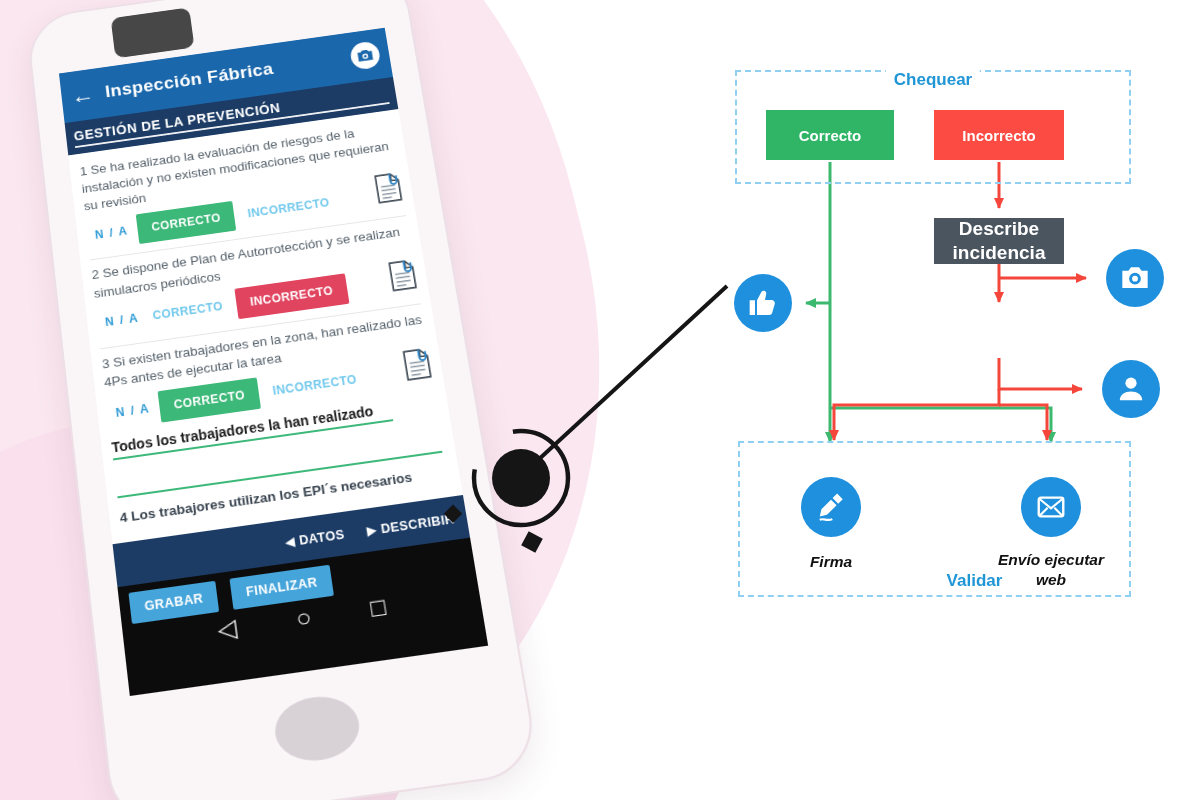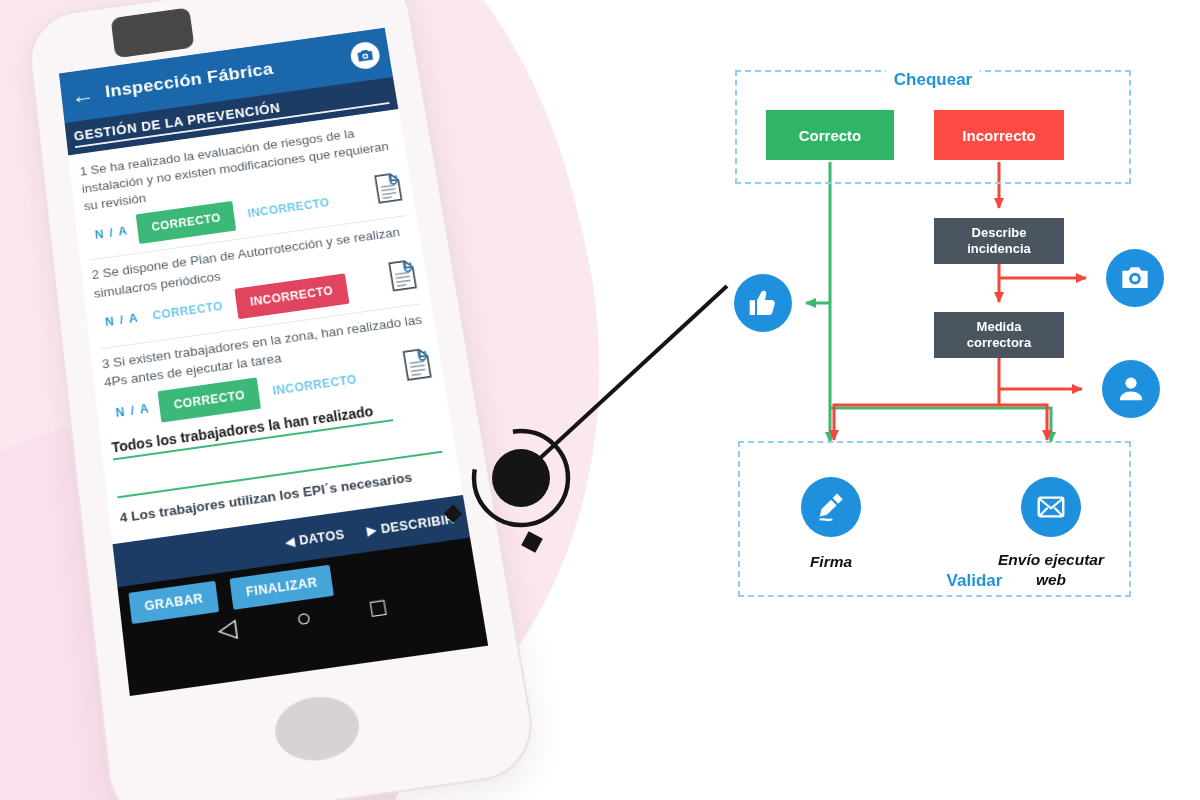--- a/index.html
+++ b/index.html
@@ -46,21 +46,21 @@
   .androidnav span{color:#efefef;font-size:24px;line-height:1;}
   .homebtn{position:absolute;left:160px;top:735px;width:80px;height:58px;border-radius:50%;background:#d8d1d5;}
 
   
   .fc{position:absolute;z-index:2;box-sizing:border-box;}
   .dashedbox{border:2px dashed #8fd0f2;background:transparent;}
   .fc-label{position:absolute;left:50%;transform:translateX(-50%);color:#2196d6;font-size:17px;font-weight:bold;background:#fff;padding:0 8px;white-space:nowrap;text-align:center;}
   .fc-btn{display:flex;align-items:center;justify-content:center;color:#fff;font-size:15px;font-weight:bold;}
   .greenbtn{background:#2fb565;}
   .redbtn{background:#fb4b43;}
-  .darkbox{background:#4b5560;color:#fff;font-size:13px;font-weight:bold;display:flex;align-items:center;justify-content:center;text-align:center;line-height:1.25;padding:16px;}
+  .darkbox{background:#4b5560;color:#fff;font-size:19px;font-weight:bold;display:flex;align-items:center;justify-content:center;text-align:center;line-height:1.25;padding:16px;}
   .bluecircle{border-radius:50%;background:#1e90dd;display:flex;align-items:center;justify-content:center;}
   .fc-text{color:#111;font-size:15.5px;font-weight:bold;text-align:center;line-height:1.3;font-style:italic;}
 
   svg.overlay{position:absolute;left:0;top:0;z-index:1;pointer-events:none;}
   svg.mag{position:absolute;left:0;top:0;z-index:5;pointer-events:none;}
 </style>
 </head>
 <body>
 
 <div class="stage">
@@ -194,21 +194,20 @@
     <path d="M999 405 H1047 V440" fill="none" stroke="#f5463b" stroke-width="3" marker-end="url(#mr)"></path>
   </svg>
 
   <div class="fc dashedbox" style="left:735px;top:70px;width:396px;height:114px;">
     <div class="fc-label" style="top:-2px;">Chequear</div>
   </div>
   <div class="fc fc-btn greenbtn" style="left:766px;top:110px;width:128px;height:50px;">Correcto</div>
   <div class="fc fc-btn redbtn" style="left:934px;top:110px;width:130px;height:50px;">Incorrecto</div>
 
   <div class="fc darkbox" style="left:934px;top:218px;width:130px;height:46px;">Describe incidencia</div>
-  <div class="fc darkbox" style="left:934px;top:312px;width:130px;height:46px;">Medida correctora</div>
 
   <div class="fc bluecircle" style="left:734px;top:274px;width:58px;height:58px;">
     <svg viewBox="0 0 24 24" width="32" height="32">
         <path fill="#fff" d="M2 10h4v11H2zM7.5 21h9.1c1.1 0 2-.7 2.3-1.7l1.9-6.6c.4-1.5-.7-3-2.3-3h-5l.9-4.4c.2-1-.3-2-1.2-2.4-.8-.4-1.8-.1-2.3.6L7.5 10z"></path>
       </svg>
   </div>
   <div class="fc bluecircle" style="left:1106px;top:249px;width:58px;height:58px;">
     <svg viewBox="0 0 24 24" width="32" height="32">
         <path fill="#fff" d="M2.5 6.5h4.6L9 4h6l1.9 2.5h4.6v13h-19z"></path>
         <circle cx="12" cy="12.5" r="4.4" fill="#1e90dd"></circle>

